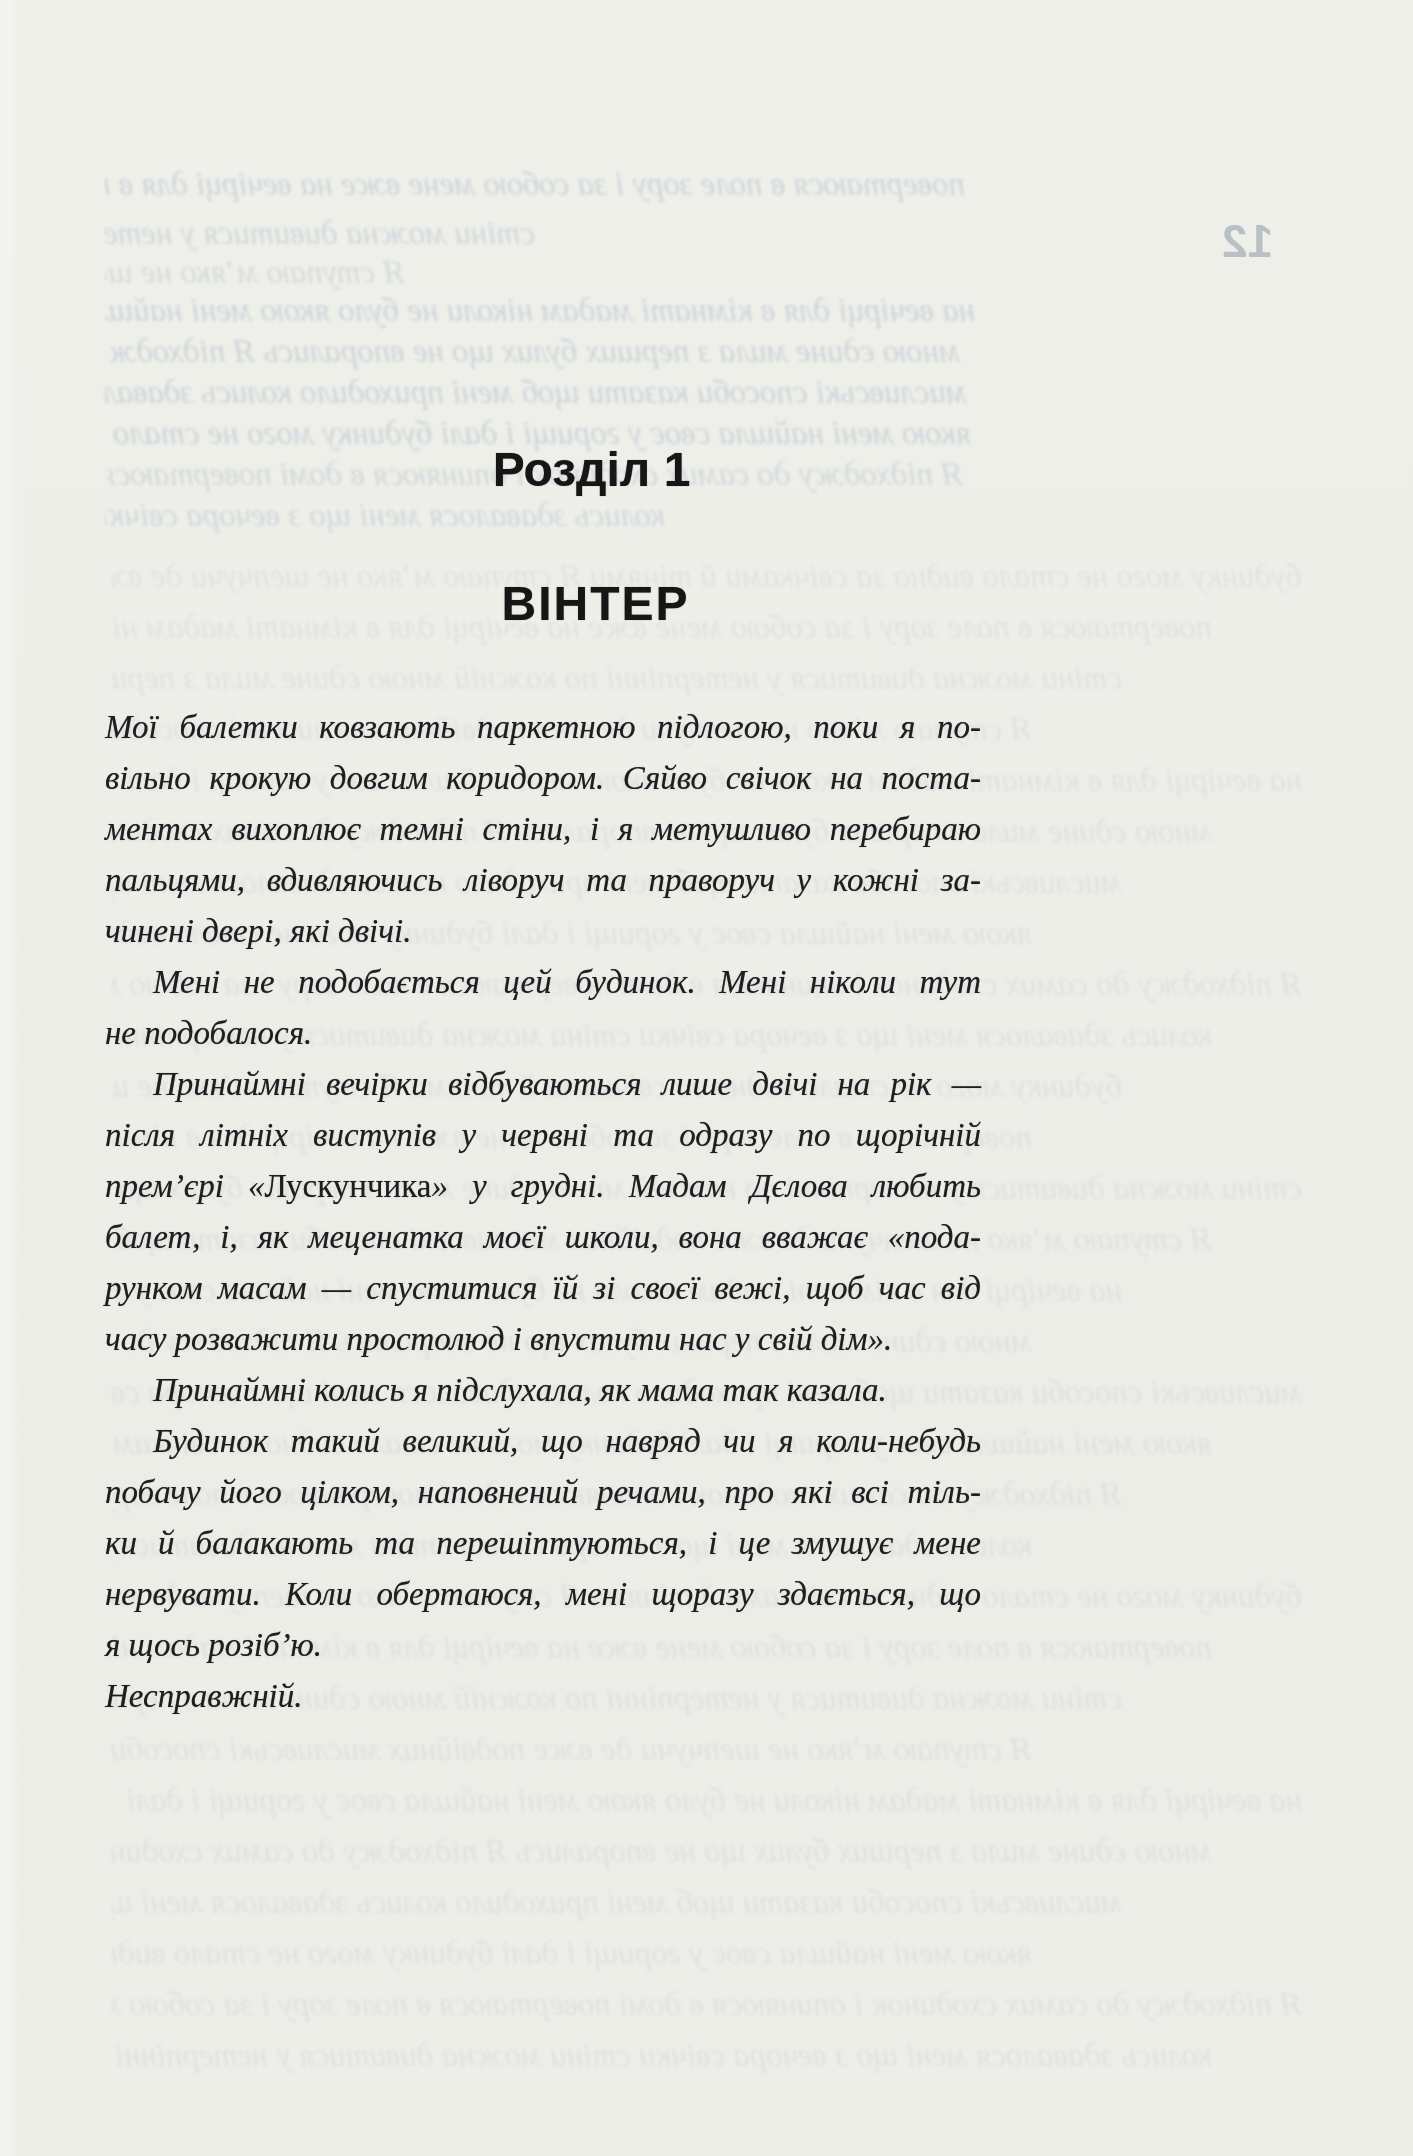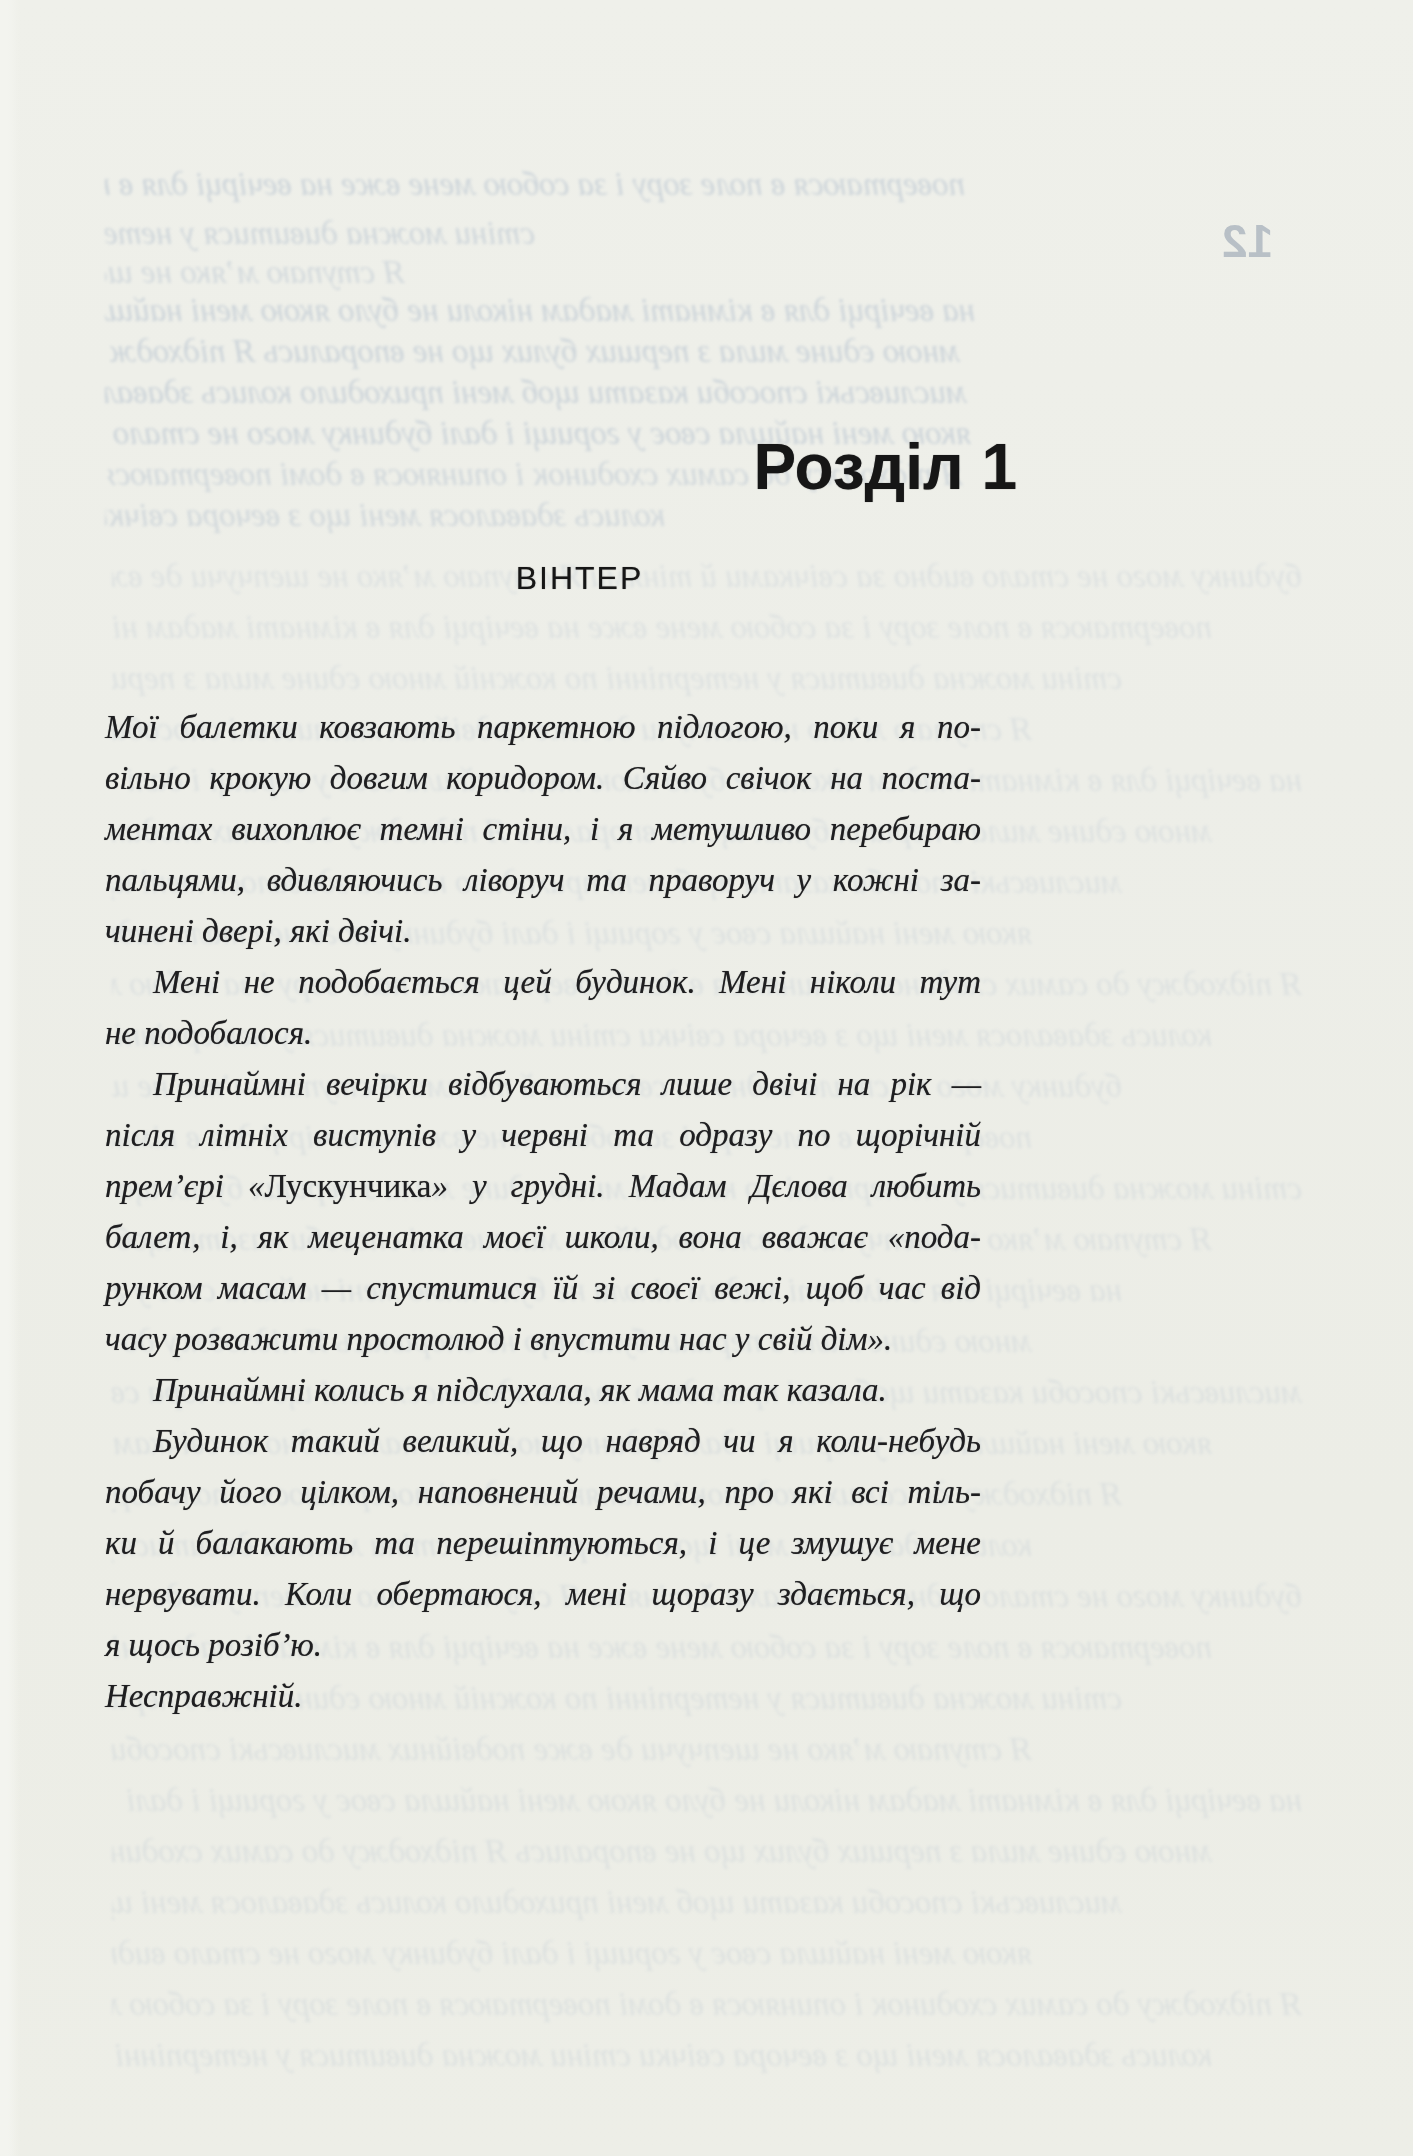--- a/index.html
+++ b/index.html
@@ -45,41 +45,41 @@
     opacity: 0.55;
     transform: scaleX(-1);
     filter: blur(0.6px);
   }
   
   .chapter {
     position: absolute;
     left: 142px;
     top: 430px;
     width: 875px;
-    margin: 0;
+    margin: 12px;
     z-index: 2;
-    text-align: right;
+    text-align: center;
     font-family: "Liberation Sans", sans-serif;
     font-weight: bold;
-    font-size: 64px;
+    font-size: 48px;
     letter-spacing: 0px;
     color: #161616;
     text-shadow: 0 0 1px rgba(20,20,20,.55);
   }
   .title {
     position: absolute;
     left: 142px;
     top: 560px;
     width: 875px;
-    margin: 0;
+    margin: 16px;
     z-index: 2;
     text-align: center;
     font-family: "Liberation Sans", sans-serif;
-    font-weight: normal;
-    font-size: 32px;
+    font-weight: bold;
+    font-size: 48px;
     letter-spacing: 2px;
     color: #161616;
     text-shadow: 0 0 1px rgba(20,20,20,.55);
   }
   .body-text {
     position: absolute;
     left: 105px;
     top: 702px;
     width: 876px;
     z-index: 2;

